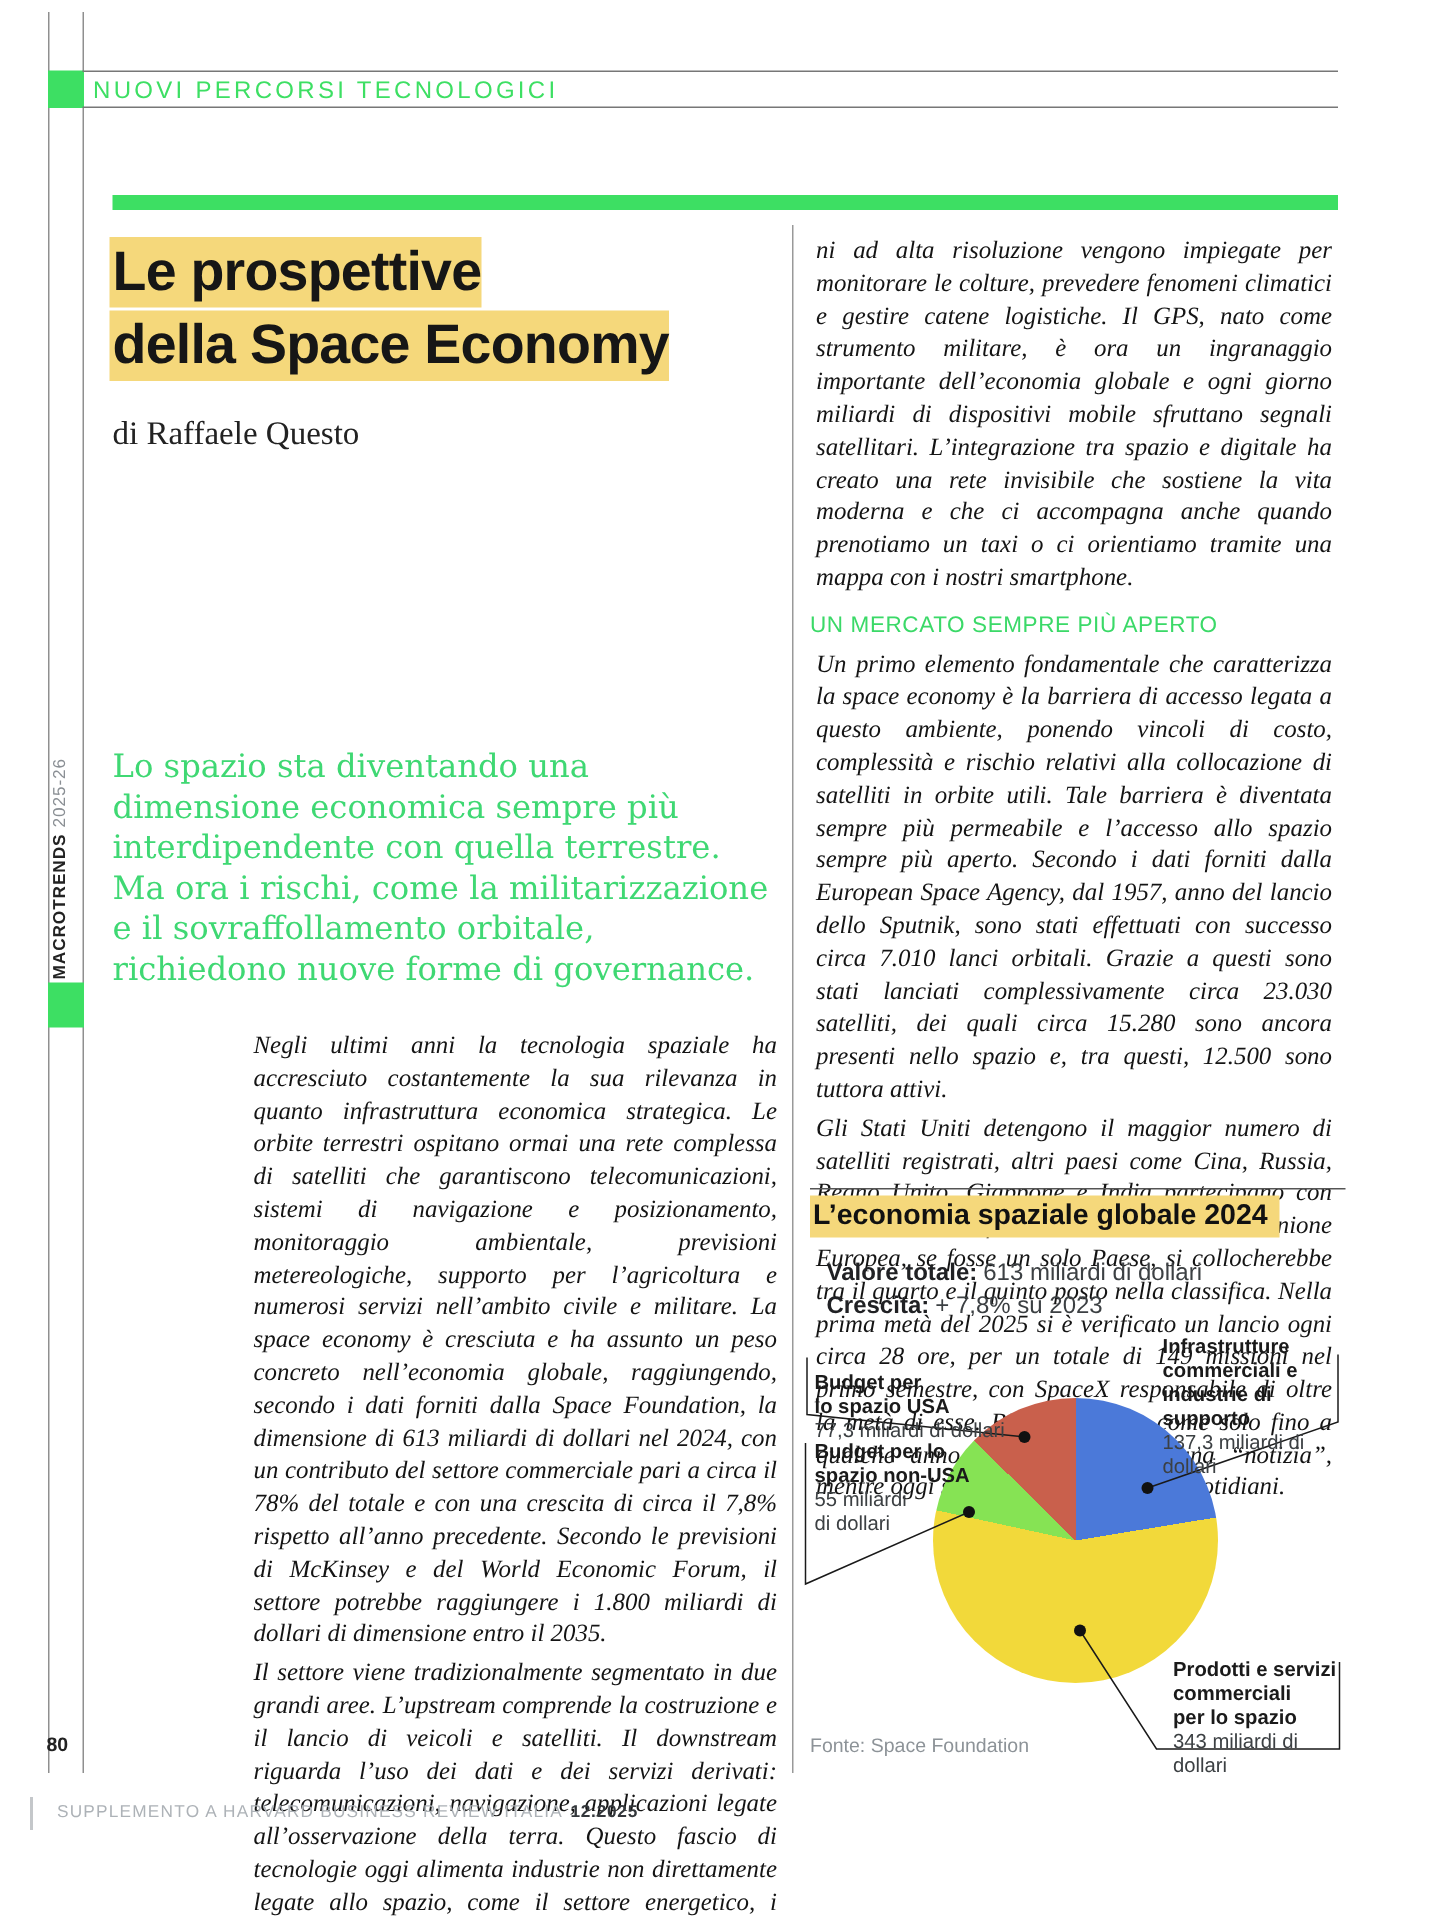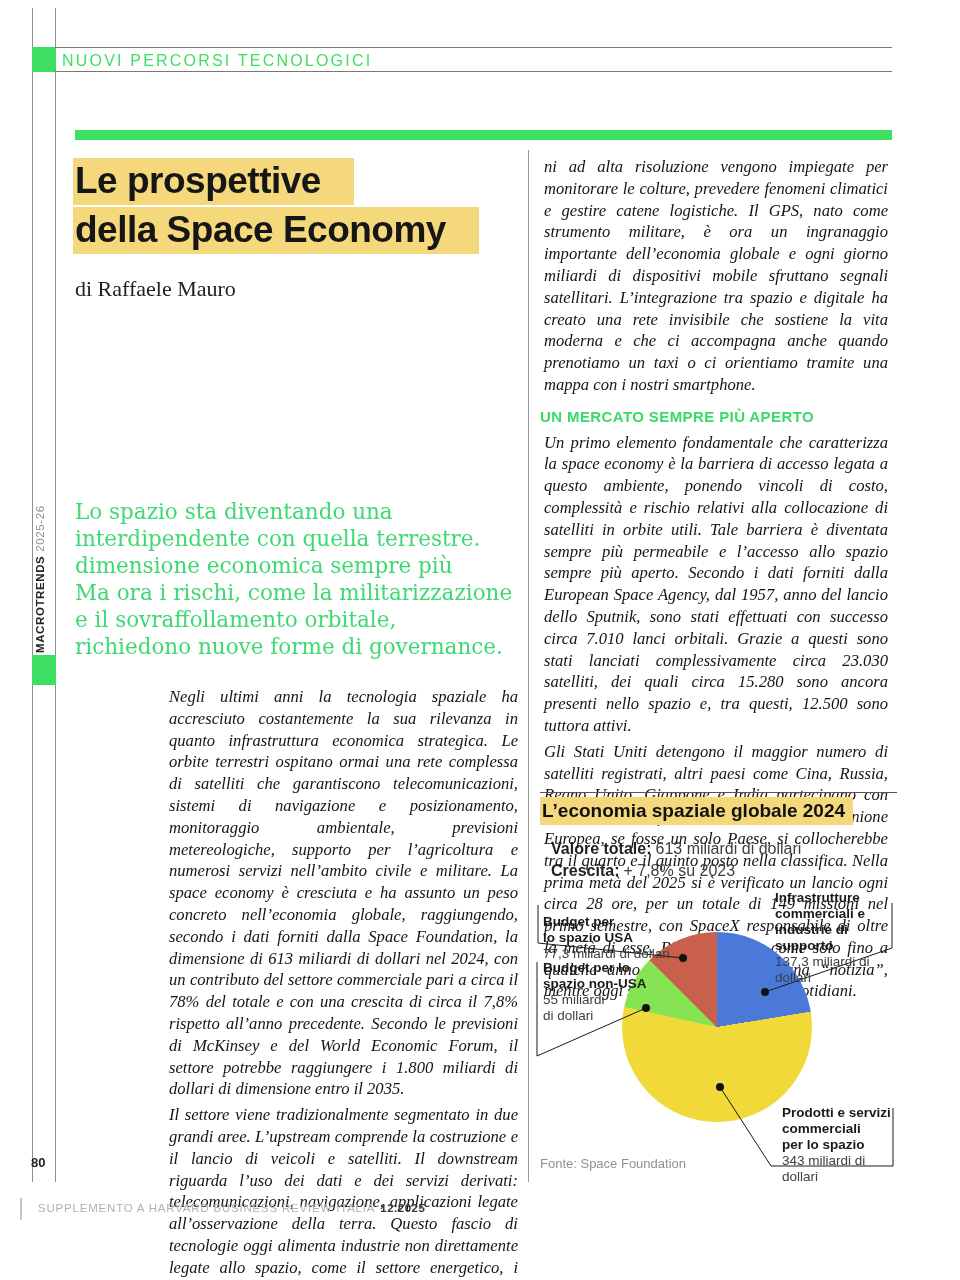--- a/index.html
+++ b/index.html
@@ -32,37 +32,37 @@
   .hairline{position:absolute;left:55px;width:837px;height:1px;background:#777;}
   .hl-top{top:47px;}
   .hl-bot{top:71px;}
   .kicker{
     position:absolute;left:62px;top:52px;font-size:16px;font-weight:normal;
     letter-spacing:2.2px;color:var(--accent-green);
   }
   .greenbar{position:absolute;left:75px;top:130px;width:817px;height:10px;background:var(--accent-green);}
   
   .title{position:absolute;left:73px;top:156px;margin:0;font-size:37px;line-height:49px;font-weight:bold;letter-spacing:-0.5px;color:#161616;}
-  .title .hl{background:var(--highlight-yellow);padding:2px 33px 4px 2px;}
+  .title .hl{background:var(--highlight-yellow);padding:2px 0 4px 2px;}
   .byline{position:absolute;left:75px;top:276px;font-family:"Liberation Serif", serif;font-size:22px;color:#222;}
   .standfirst{
     position:absolute;left:75px;top:498px;width:460px;
     font-family:"DejaVu Serif", serif;font-size:21.5px;line-height:27px;color:var(--text-green);
   }
   
   .coldivider{position:absolute;left:528px;top:150px;width:1px;height:1032px;background:#999;}
   .col{
     position:absolute;text-align:justify;
     font-family:"Liberation Serif", serif;font-size:16.6px;line-height:21.8px;color:#141414;
   }
   .col p{margin:4px;font-style:italic;}
   .col-left{left:165px;top:682px;width:357px;}
   .col-right{left:540px;top:152px;width:352px;}
   .subhead{
-    font-family:"Liberation Sans", sans-serif;font-weight:bold;font-size:15px;
+    font-family:"Liberation Sans", sans-serif;font-weight:normal;font-size:15px;
     letter-spacing:0.4px;color:#3bd968;margin:10px 0 4px 0;text-align:left;
   }
   
   .chartbox{position:absolute;left:535px;top:790px;width:370px;height:400px;}
   .chart-rule{position:absolute;left:5px;top:2px;width:357px;height:1px;background:#555;}
   .chart-title{position:absolute;left:5px;top:10px;font-size:19px;font-weight:bold;color:#111;}
   .chart-title .hl2{background:var(--highlight-yellow);padding:3px 8px 4px 2px;}
   .stat{position:absolute;left:16px;font-size:16px;color:#3c4043;text-align:right;}
   .stat b{color:#202124;}
   .stat span{margin-left:4px;}
@@ -102,26 +102,26 @@
 
   <div class="hairline hl-top"></div>
   <div class="hairline hl-bot"></div>
   <div class="kicker">NUOVI PERCORSI TECNOLOGICI</div>
   <div class="greenbar"></div>
 
   <h1 class="title">
     <div><span class="hl">Le prospettive</span></div>
     <div><span class="hl">della Space Economy</span></div>
   </h1>
-  <div class="byline">di Raffaele Mauro</div>
+  <div class="byline">di Raffaele Questo</div>
 
   <div class="standfirst">
     <div>Lo spazio sta diventando una</div>
+    <div>dimensione economica sempre più</div>
     <div>interdipendente con quella terrestre.</div>
-    <div>dimensione economica sempre più</div>
     <div>Ma ora i rischi, come la militarizzazione</div>
     <div>e il sovraffollamento orbitale,</div>
     <div>richiedono nuove forme di governance.</div>
   </div>
 
   <div class="coldivider"></div>
 
   <div class="col col-left">
     <p>Negli ultimi anni la tecnologia spaziale ha accresciuto costantemente la sua rilevanza in quanto infrastruttura economica strategica. Le orbite terrestri ospitano ormai una rete complessa di satelliti che garantiscono telecomunicazioni, sistemi di navigazione e posizionamento, monitoraggio ambientale, previsioni metereologiche, supporto per l’agricoltura e numerosi servizi nell’ambito civile e militare. La space economy è cresciuta e ha assunto un peso concreto nell’economia globale, raggiungendo, secondo i dati forniti dalla Space Foundation, la dimensione di 613 miliardi di dollari nel 2024, con un contributo del settore commerciale pari a circa il 78% del totale e con una crescita di circa il 7,8% rispetto all’anno precedente. Secondo le previsioni di McKinsey e del World Economic Forum, il settore potrebbe raggiungere i 1.800 miliardi di dollari di dimensione entro il 2035.</p>
     <p>Il settore viene tradizionalmente segmentato in due grandi aree. L’upstream comprende la costruzione e il lancio di veicoli e satelliti. Il downstream riguarda l’uso dei dati e dei servizi derivati: telecomunicazioni, navigazione, applicazioni legate all’osservazione della terra. Questo fascio di tecnologie oggi alimenta industrie non direttamente legate allo spazio, come il settore energetico, i trasporti e il settore dei media. In particolare, l’infrastruttura satellitare è tra gli elementi di maggiore significatività per la costruzione di applicazioni commerciali: le immagi-</p>

